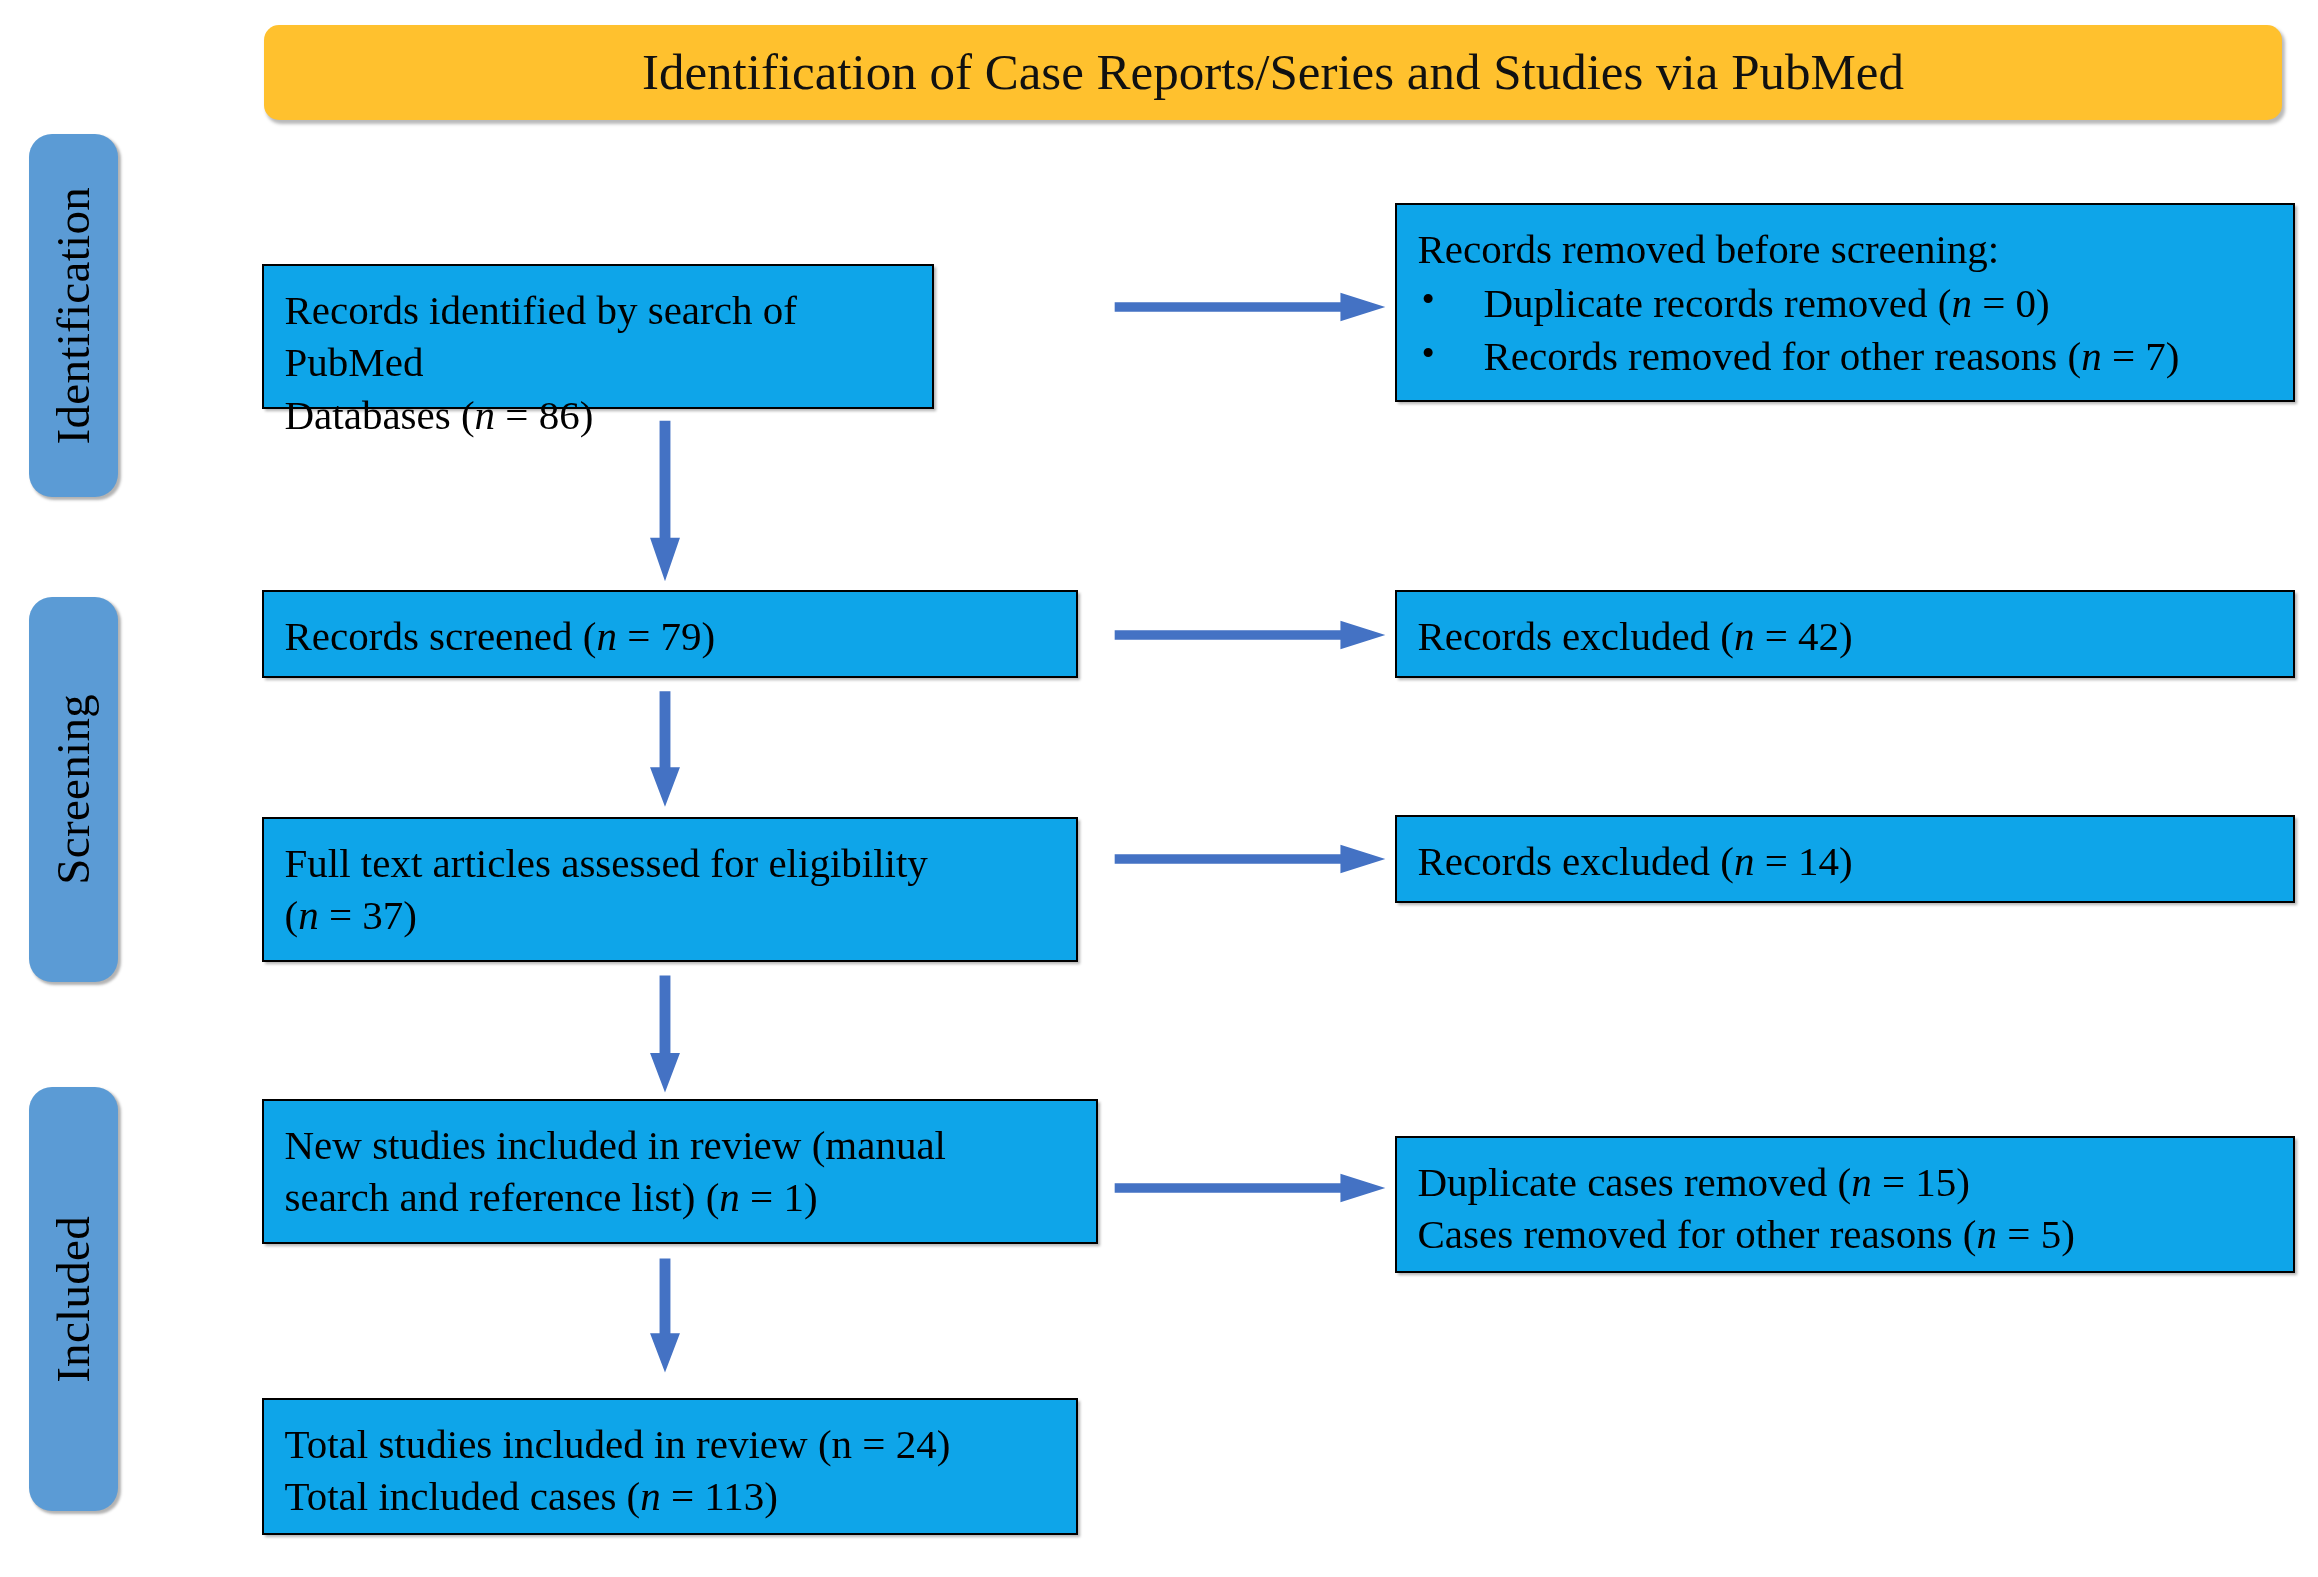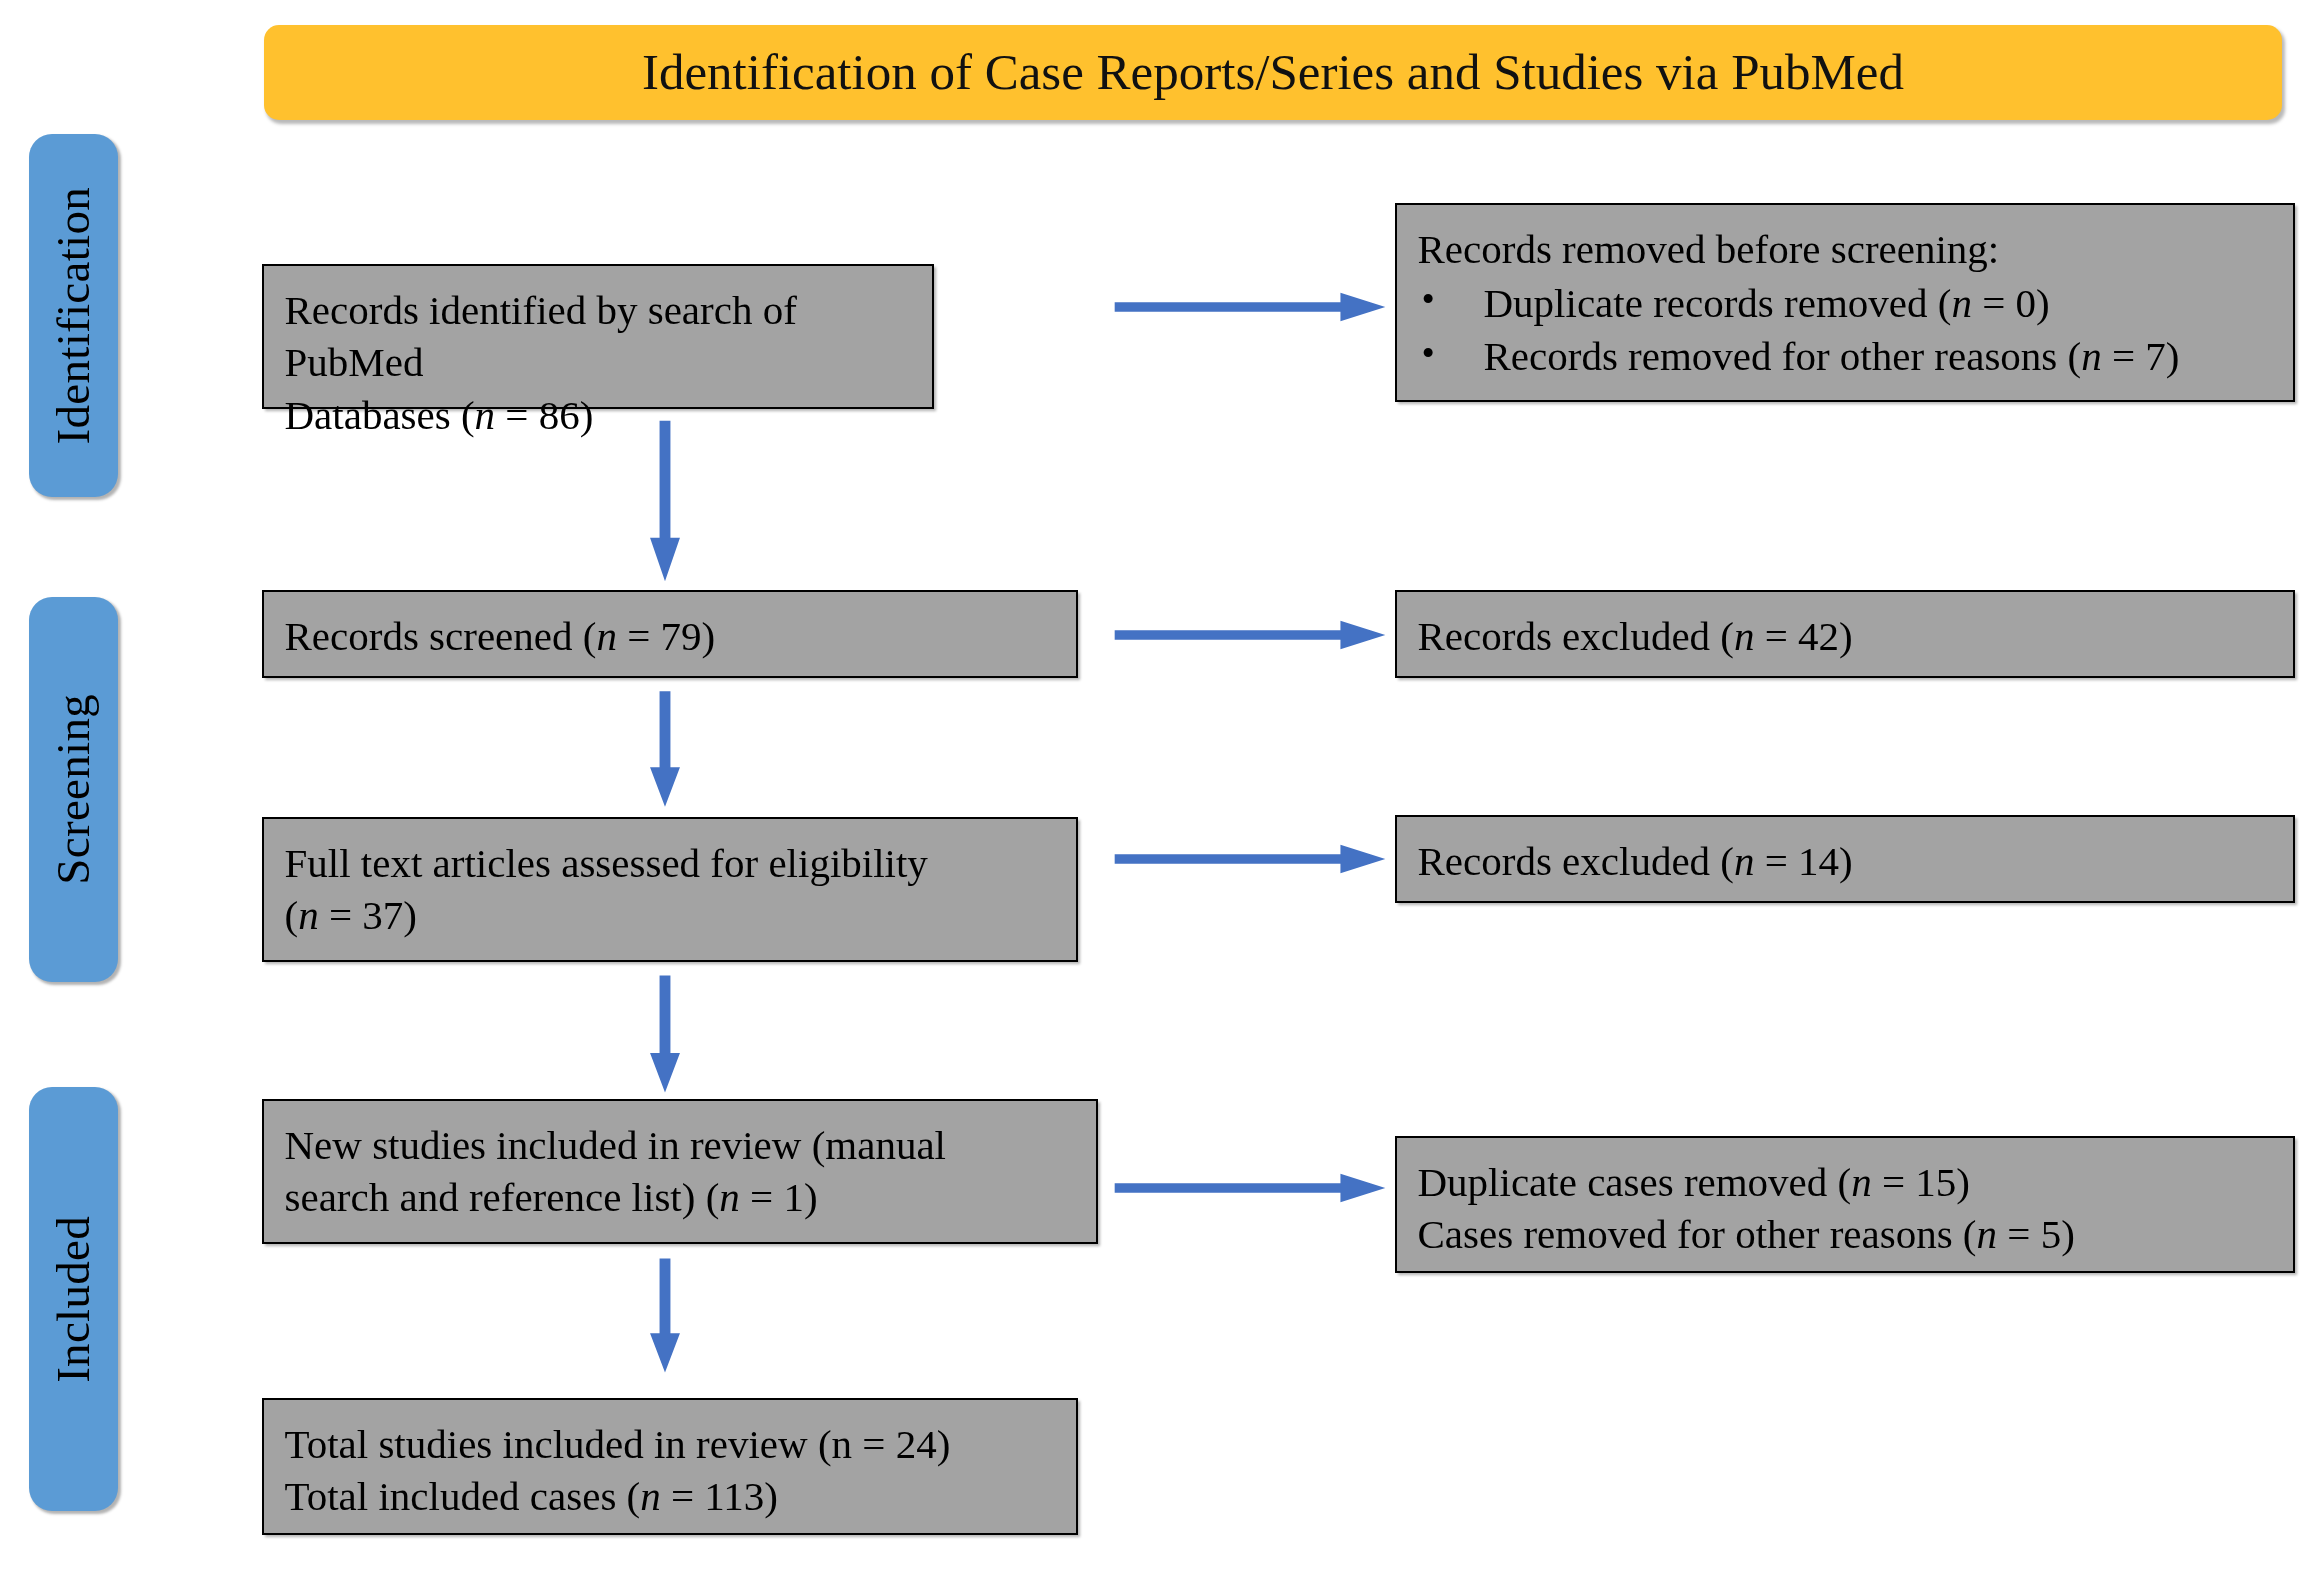--- a/index.html
+++ b/index.html
@@ -52,21 +52,21 @@
   .banner-title {
     font-size: 51px;
     line-height: 1;
     color: #111111;
     white-space: nowrap;
   }
 
   
   .flowbox {
     position: absolute;
-    background: #a3a3a3;
+    background: #0ea5e9;
     border: 2.7px solid #000000;
     box-shadow: 3.4px 3.4px 2.7px rgba(0,0,0,0.30);
     box-sizing: border-box;
     padding: 18px 20.5px 13.7px 20.5px;
   }
   .flowbox p {
     margin: 0;
     font-size: 41px;
     line-height: 1.28;
   }

